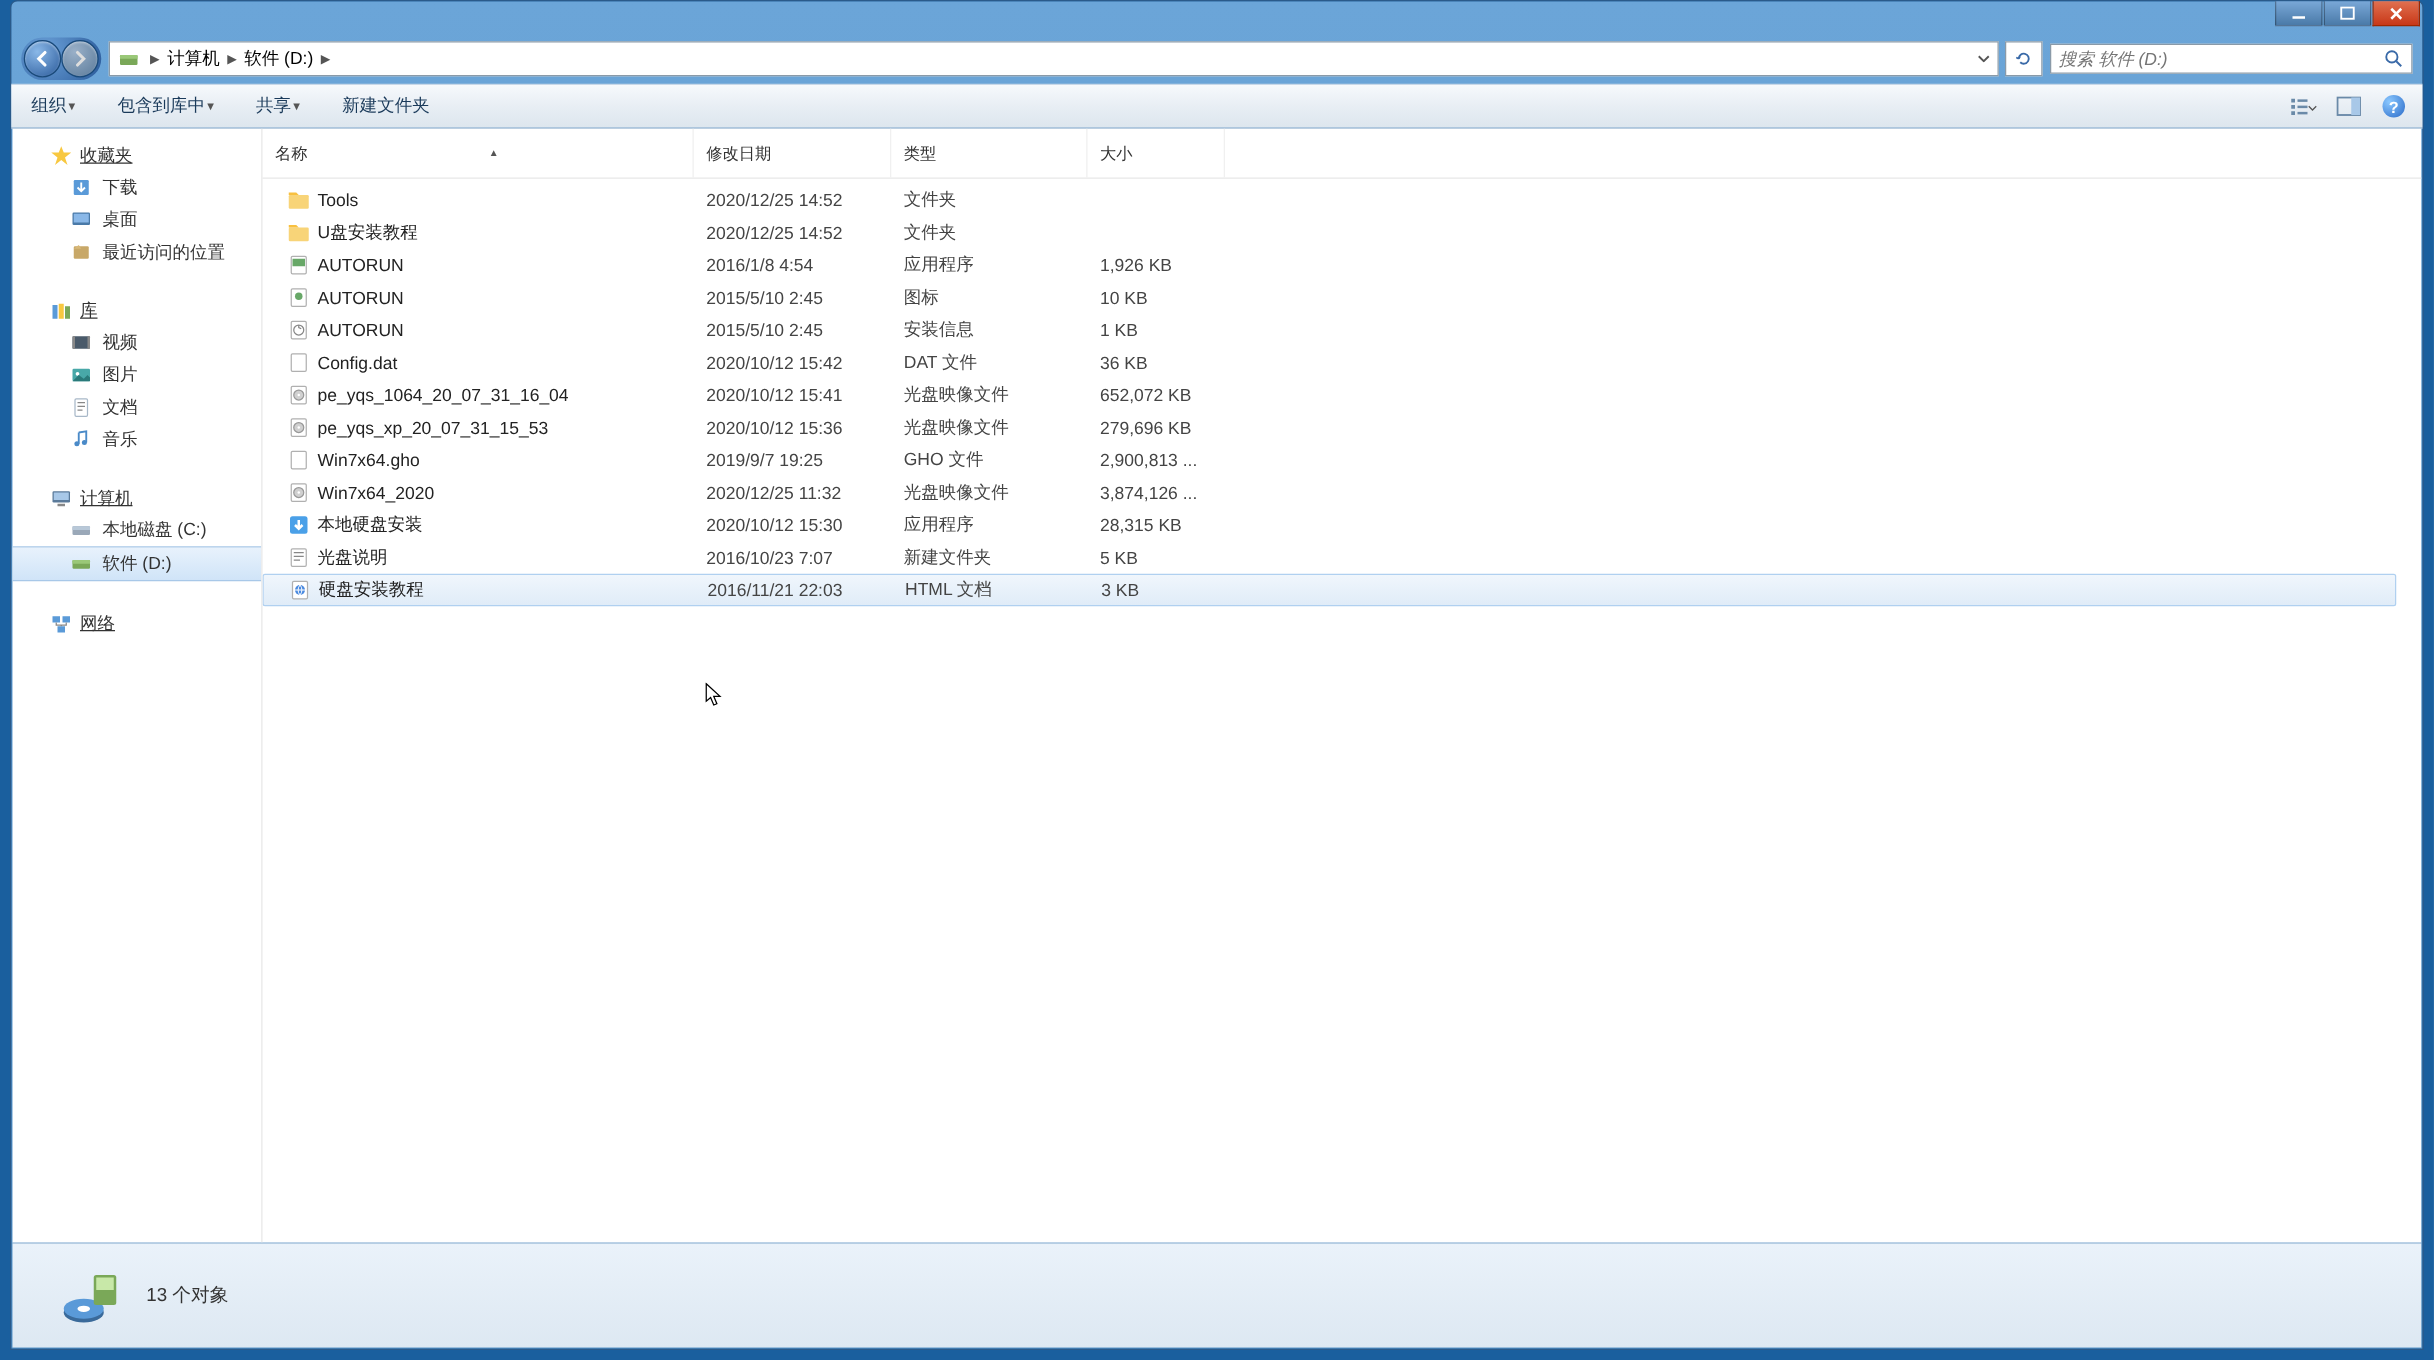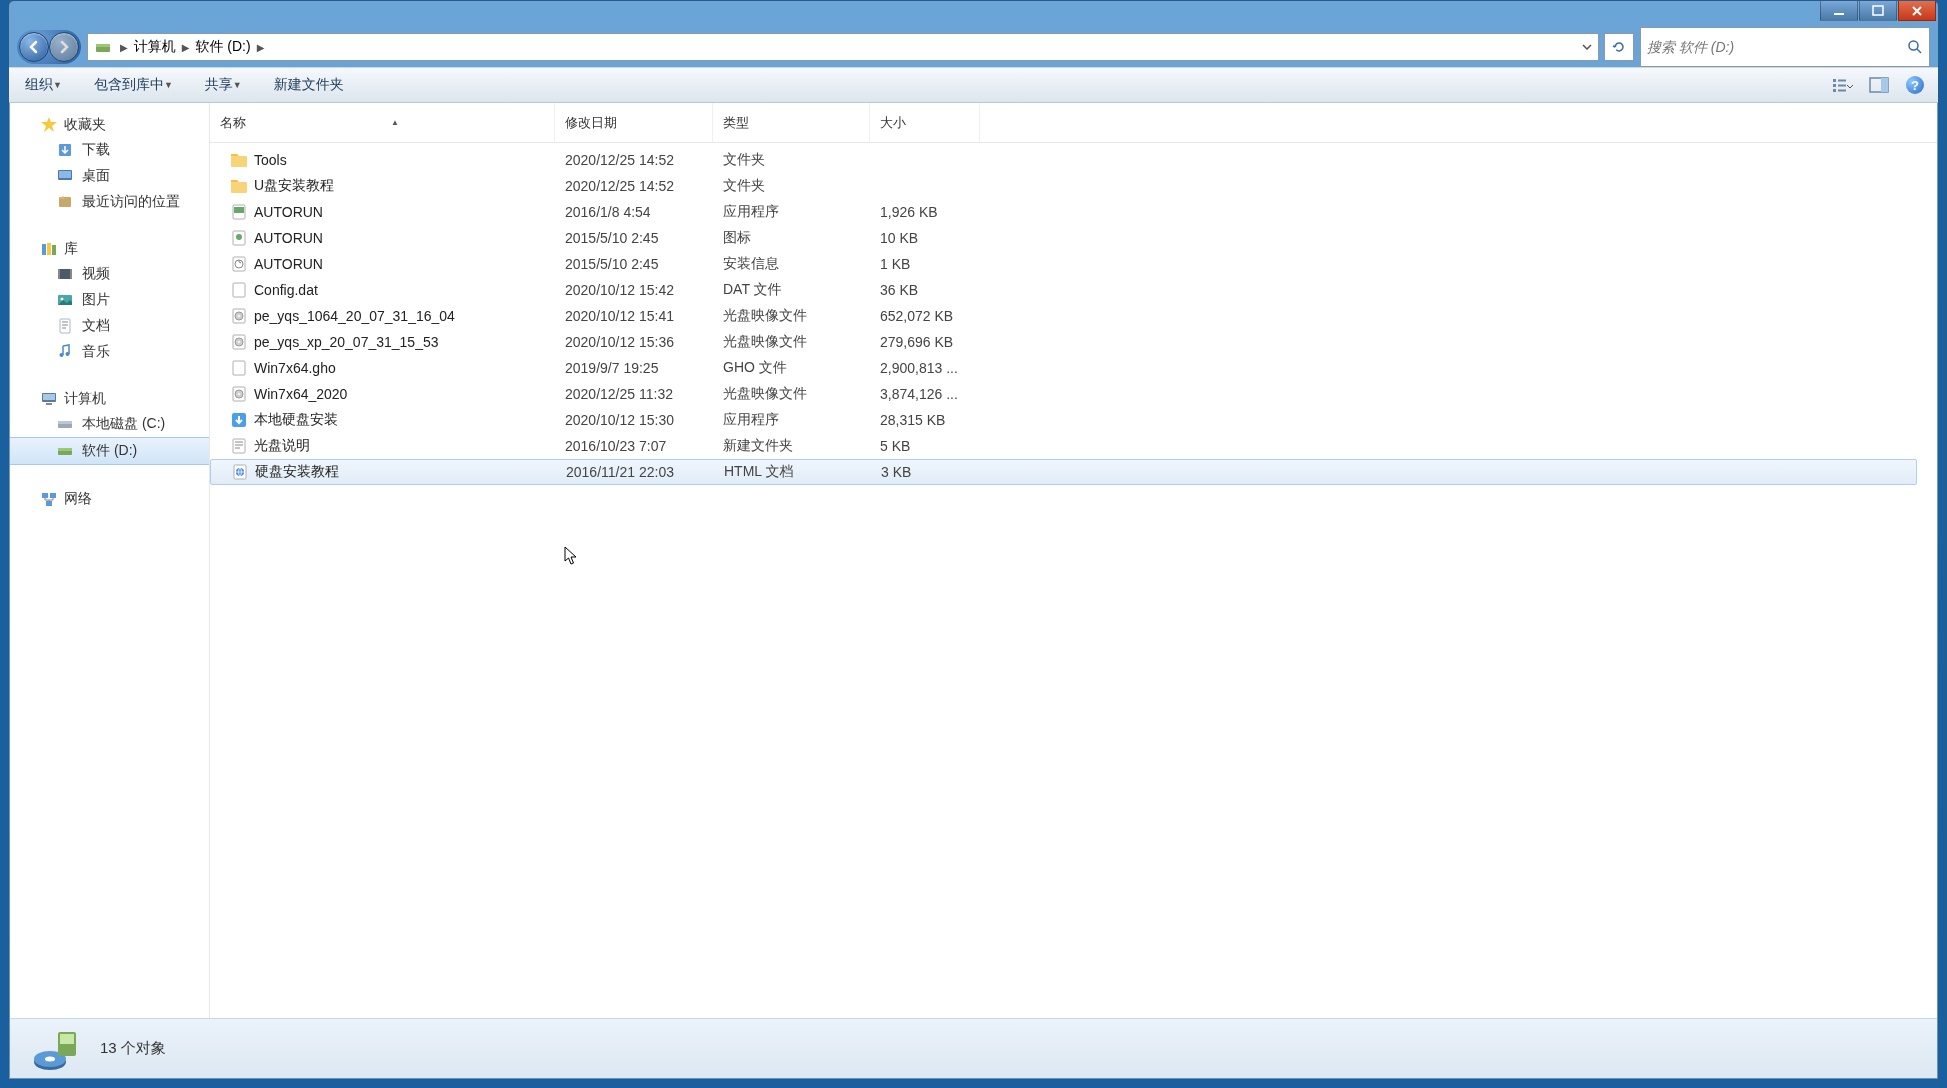--- a/index.html
+++ b/index.html
@@ -78,21 +78,21 @@
   display: flex; align-items: center; justify-content: center;
 }
 .refresh-btn {
   width: 30px; height: 28px;
   background: #fff;
   border: 1px solid #8a9aa8;
   margin-left: -1px;
   display: flex; align-items: center; justify-content: center;
 }
 .searchbox {
-  width: 290px; height: 40px;
+  width: 290px; height: 24px;
   background: #fff;
   border: 1px solid #8a9aa8;
   display: flex; align-items: center;
   padding: 0 6px;
 }
 .searchbox input {
   flex: 1; border: none; outline: none;
   font-size: 14px; color: #888; font-style: italic;
   background: transparent;
 }
@@ -136,20 +136,21 @@
   border-right: 1px solid #e8e8e8;
   padding: 10px 0;
   font-size: 14px;
   overflow: auto;
 }
 .side-group { margin-bottom: 22px; }
 .side-head {
   display: flex; align-items: center; gap: 6px;
   padding: 3px 10px 3px 30px;
   color: #333;
+  text-decoration: underline;
 }
 .side-item {
   display: flex; align-items: center; gap: 8px;
   padding: 4px 10px 4px 46px;
   color: #333;
 }
 .side-item.selected {
   background: linear-gradient(180deg, #e8f2fc 0%, #d0e4f8 100%);
   border: 1px solid #a8c8e8;
   border-left: none; border-right: none;
@@ -199,25 +200,25 @@
 
 .cursor {
   position: absolute;
   left: 555px; top: 545px;
   width: 14px; height: 20px;
   pointer-events: none;
 }
 
 
 .statusbar {
-  height: 60px;
+  height: 84px;
   background: linear-gradient(180deg, #eaf2fa 0%, #dde8f2 100%);
   border-top: 1px solid #c8d8e8;
   display: flex; align-items: center;
-  padding: 0 20px;
+  padding: 0 37px;
   gap: 20px;
   margin: 0 1px 1px 1px;
 }
 .status-icon {
   width: 50px; height: 50px;
 }
 .status-text { font-size: 15px; color: #333; }
 </style>
 </head>
 <body>

